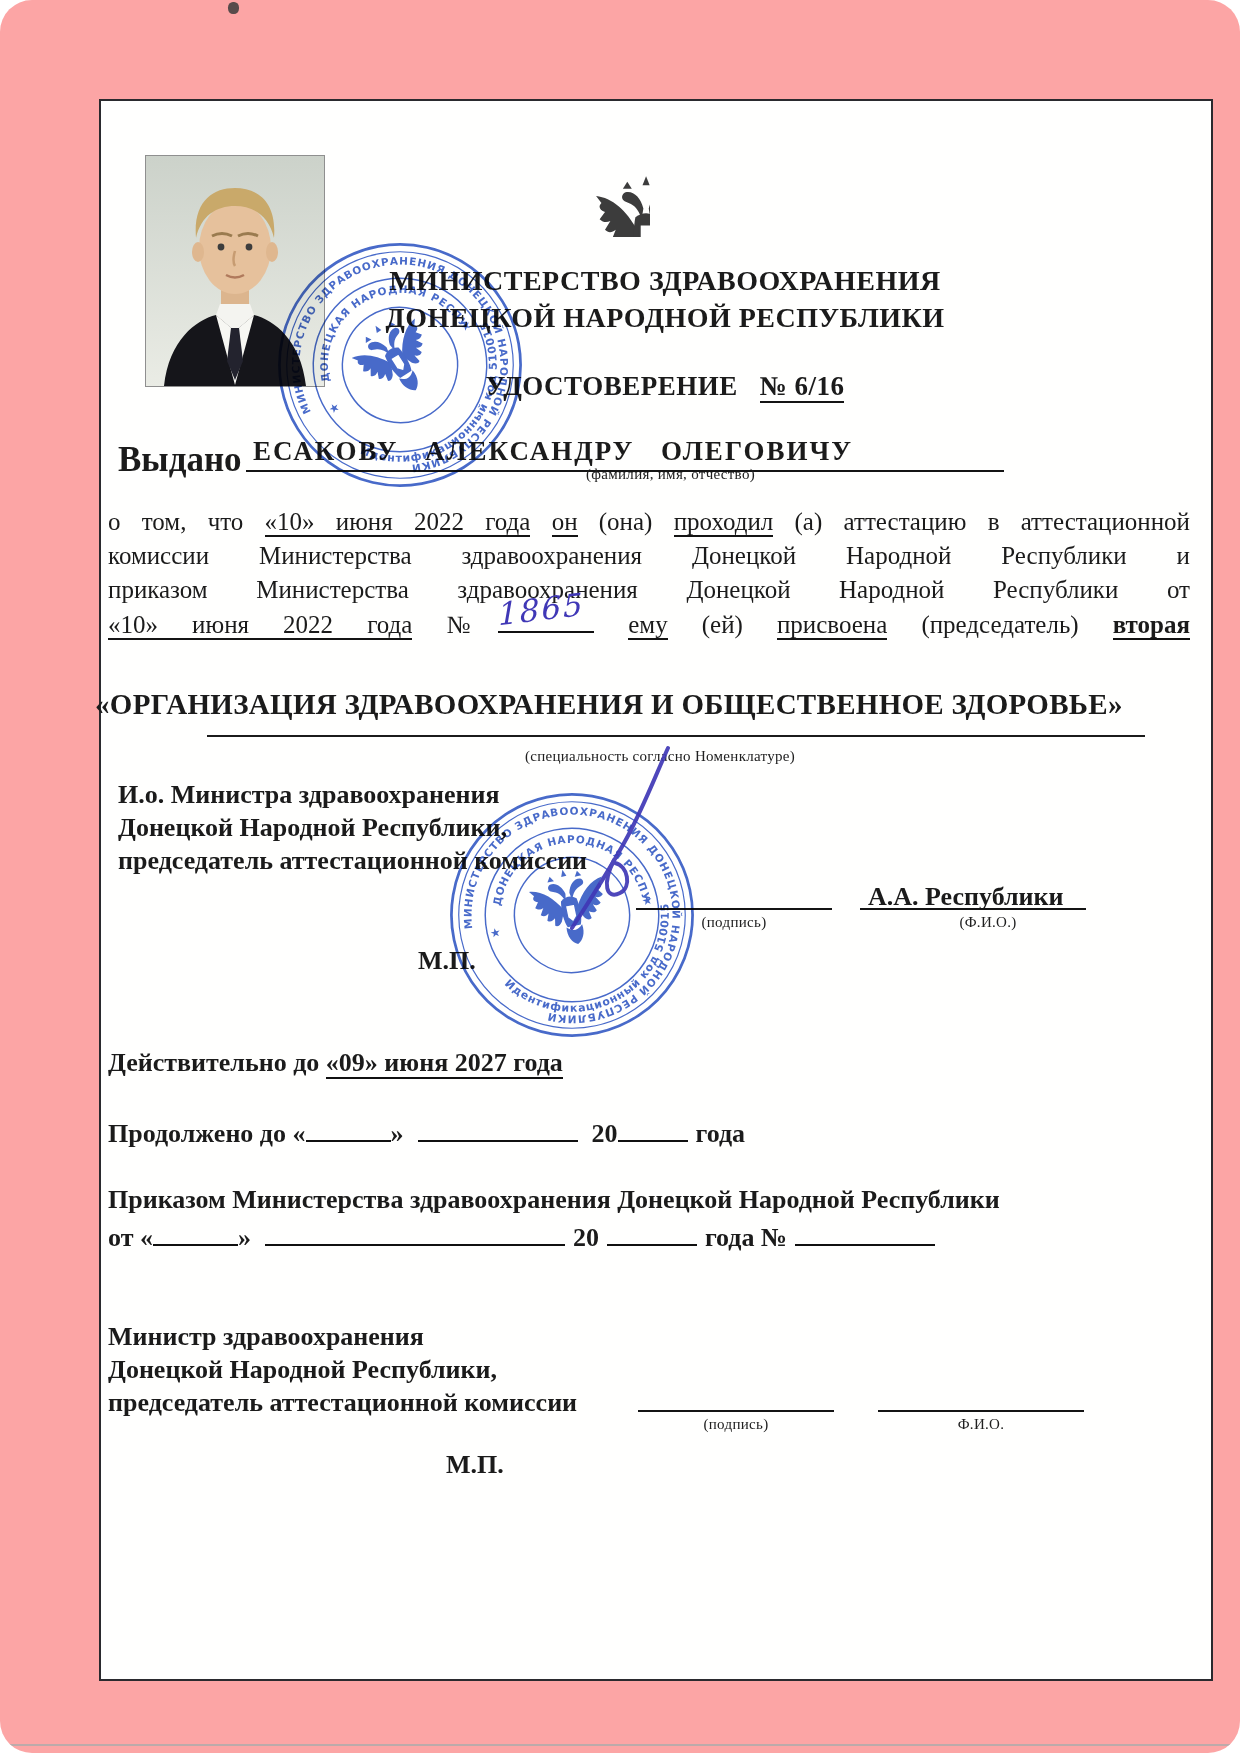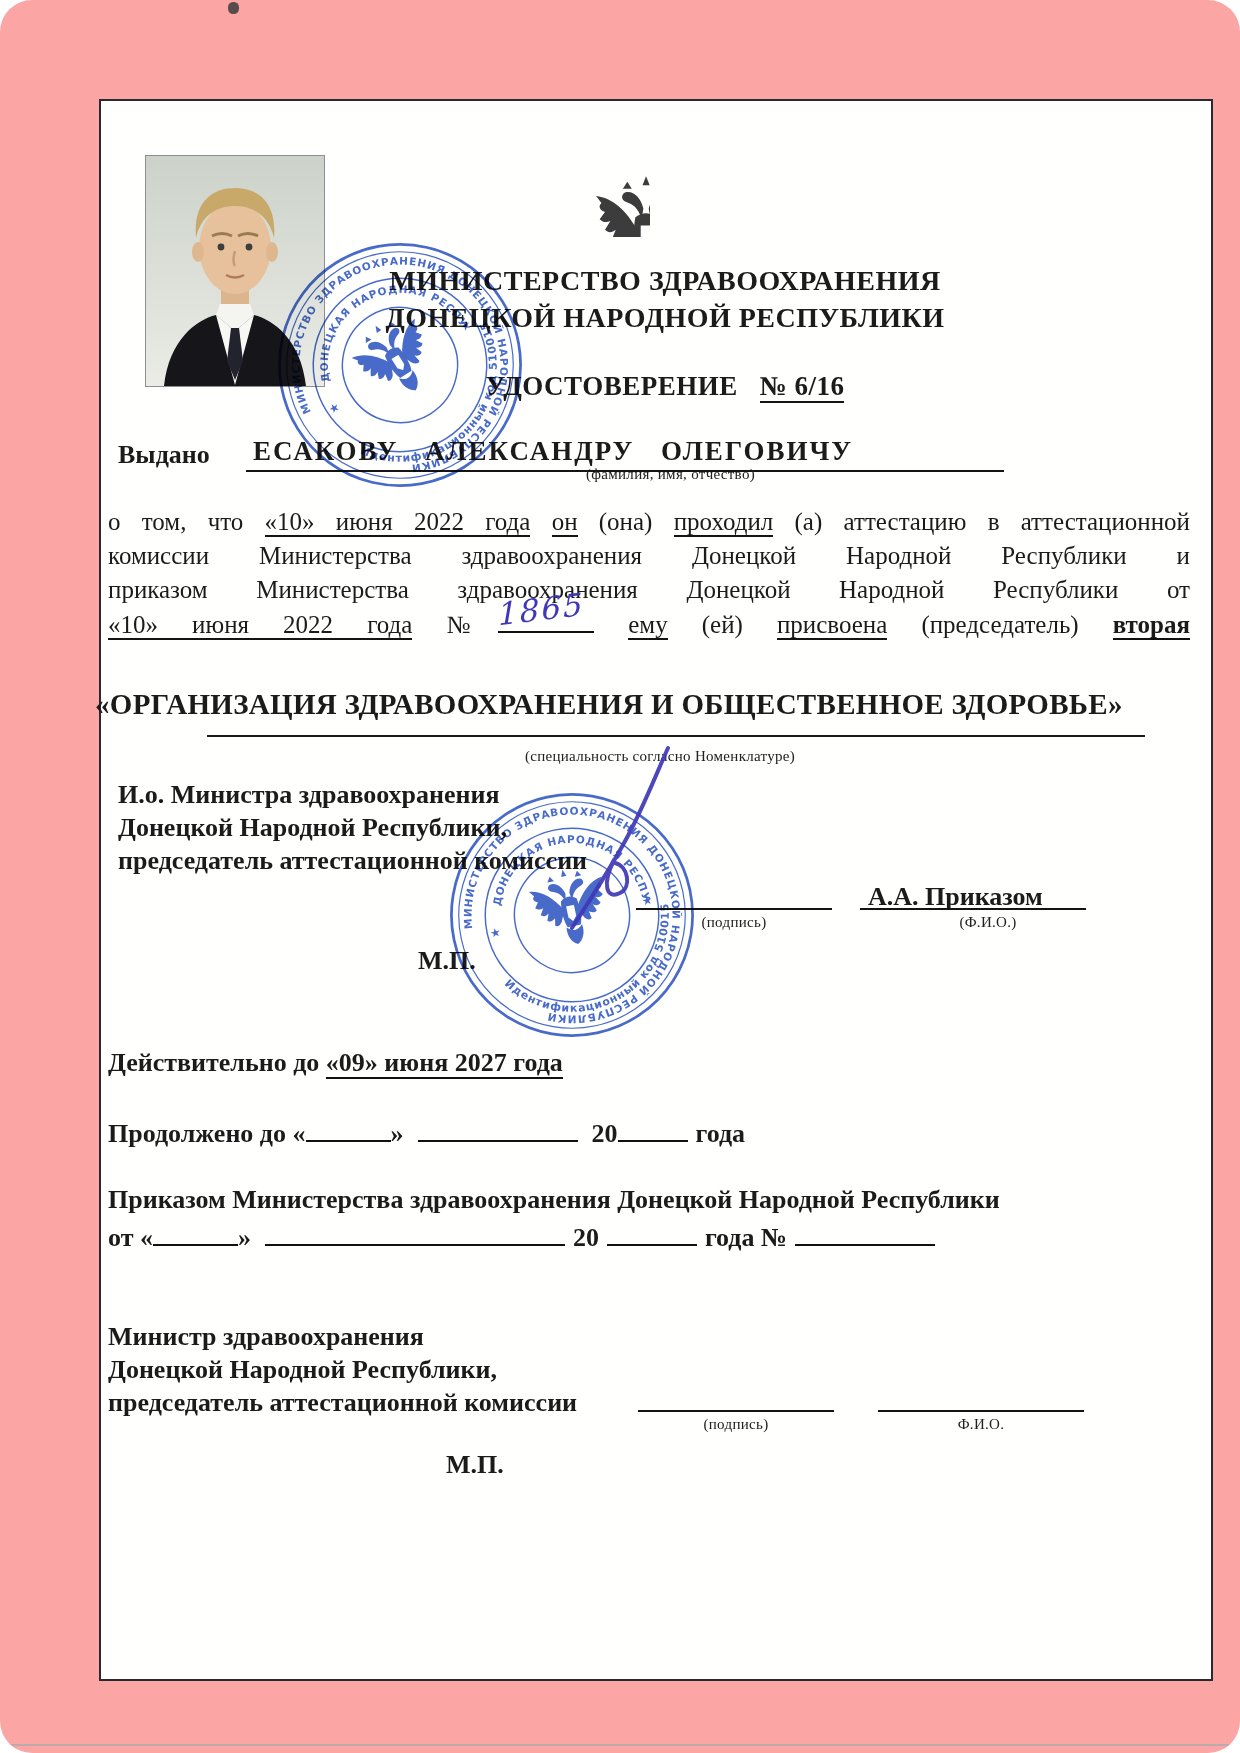--- a/index.html
+++ b/index.html
@@ -11,21 +11,21 @@
   .scanline{left:0;top:1744px;width:1240px;height:2px;background:#ababab;opacity:.8;}
 
   .photo{left:145px;top:155px;width:178px;height:230px;border:1px solid #8f8f8f;background:#dfe2db;}
   .coat{left:535px;top:112px;width:115px;height:125px;color:#3c3c3c;}
 
   .ministry{left:330px;top:262px;width:670px;text-align:center;font-size:28px;font-weight:bold;line-height:37px;letter-spacing:.5px;}
   .udost{left:330px;top:371px;width:670px;text-align:center;font-size:27px;font-weight:bold;letter-spacing:.5px;}
   .u{border-bottom:2px solid #141414;}
   .ub{border-bottom:2.5px solid #101010;}
 
-  .vydano{left:118px;top:440px;font-size:26px;font-weight:bold;}
+  .vydano{left:118px;top:440px;font-size:35px;font-weight:bold;}
   .holder-name{left:253px;top:436px;font-size:27px;font-weight:bold;letter-spacing:2px;word-spacing:18px;white-space:nowrap;}
   .uline{height:0;border-bottom:2px solid #141414;}
   .name-uline{left:246px;top:470px;width:758px;}
   .cap{font-size:15px;letter-spacing:.3px;color:#202020;}
   .fio-cap{left:355px;top:466px;width:400px;text-align:right;}
 
   .body-par{left:108px;top:505px;width:1082px;font-size:25px;}
   .bline{height:34px;line-height:33px;text-align:justify;text-align-last:justify;white-space:nowrap;}
   .bline.last{text-align:left;text-align-last:left;}
   .blank-hand{display:inline-block;width:96px;border-bottom:2.5px solid #101010;height:24px;position:relative;vertical-align:baseline;}
@@ -153,21 +153,21 @@
   <div class="abs spec-rule"></div>
   <div class="abs cap spec-cap">(специальность согласно Номенклатуре)</div>
 
   <div class="abs sgn sign1">
     <div>И.о. Министра здравоохранения</div>
     <div>Донецкой Народной Республики,</div>
     <div>председатель аттестационной комиссии</div>
   </div>
   <div class="abs uline sig1-line"></div>
   <div class="abs cap sig1-cap">(подпись)</div>
-  <div class="abs name1">А.А. Приказом</div>
+  <div class="abs name1">А.А. Республики</div>
   <div class="abs uline name1-uline"></div>
   <div class="abs cap fio1-cap">(Ф.И.О.)</div>
   <div class="abs mp1">М.П.</div>
 
   <svg class="abs stamp stamp-a" viewBox="0 0 300 300">
     <defs>
       <path id="tpA-outer" d="M 150 150 m -110 0 a 110 110 0 1 1 220 0 a 110 110 0 1 1 -220 0"></path>
       <path id="tpA-code" d="M 44 150 a 106 106 0 0 0 212 0"></path>
       <path id="tpA-inner" d="M 150 150 m -79 0 a 79 79 0 1 1 158 0"></path>
     </defs>

